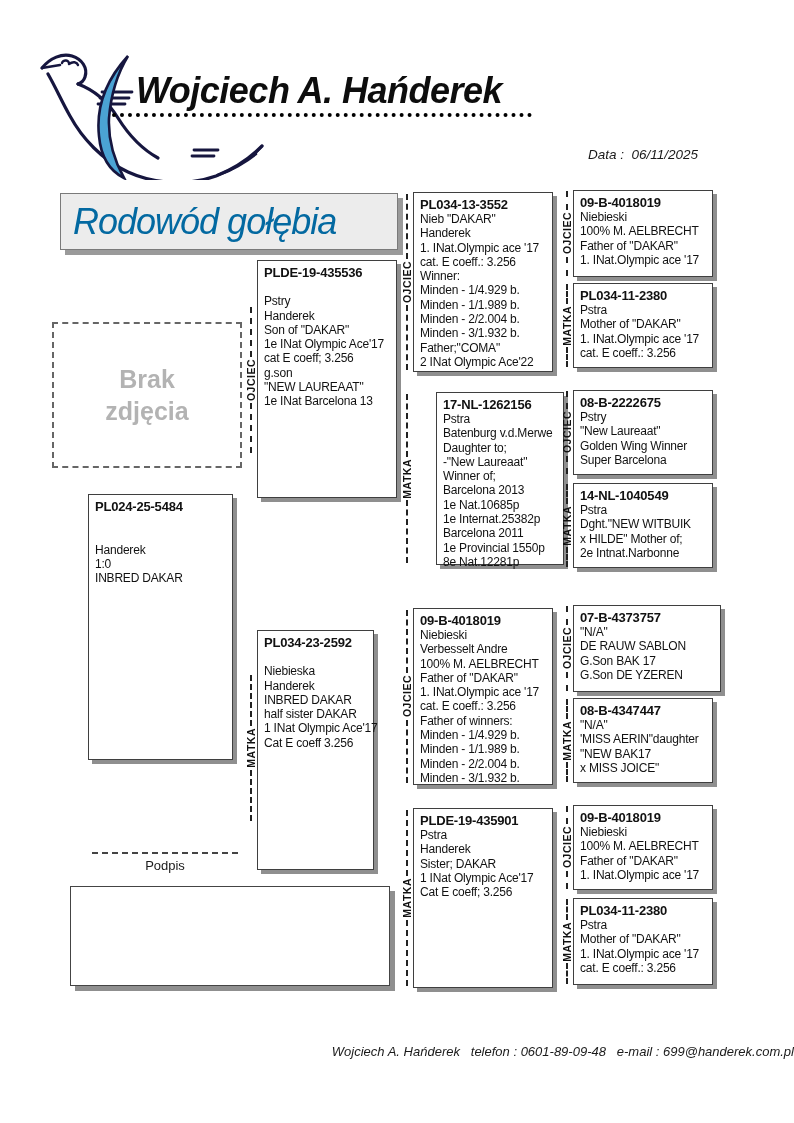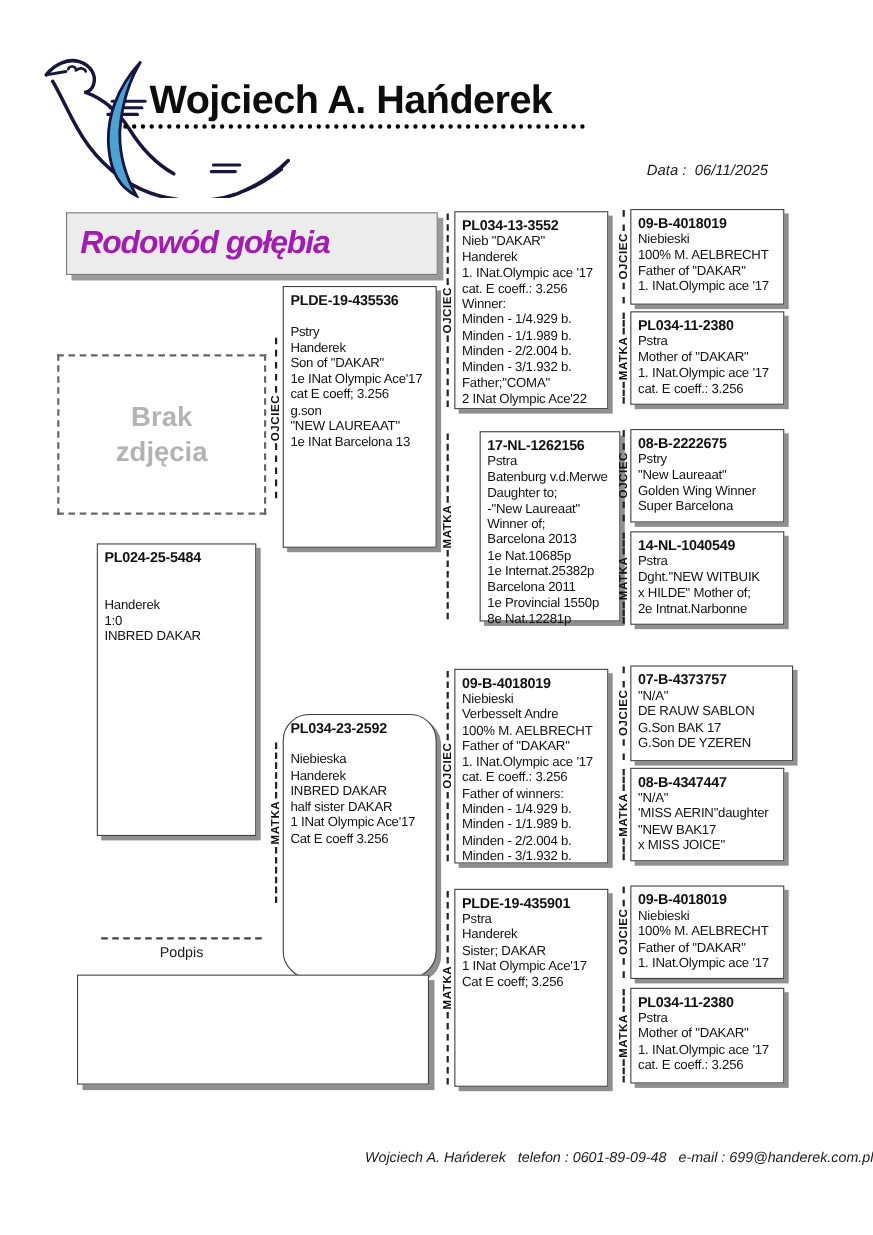--- a/index.html
+++ b/index.html
@@ -5,36 +5,36 @@
   html,body{margin:0;padding:0;background:#e0e0e0;}
   .page{
     position:relative;width:794px;height:1123px;background:#ffffff;
     margin:0 auto;overflow:hidden;
     font-family:"Liberation Sans", sans-serif;color:#111;
   }
   
   .logo{position:absolute;left:36px;top:50px;width:240px;height:130px;}
   .brand-name{
     position:absolute;left:136px;top:70px;width:430px;
-    font-size:36px;font-weight:bold;letter-spacing:-0.5px;
+    font-size:36px;font-weight:bold;font-style:italic;letter-spacing:-0.5px;
     color:#0d0d0d;white-space:nowrap;
   }
   .brand-rule{
     position:absolute;left:112px;top:113px;width:420px;height:0;
     border-top:4px dotted #000;
   }
   .address{position:absolute;left:122px;top:120px;font-style:italic;font-size:13.5px;line-height:18px;color:#1a1a1a;}
   .date-line{position:absolute;left:588px;top:147px;font-style:italic;font-size:13.5px;color:#1a1a1a;white-space:pre;}
   
   .title-box{
     position:absolute;left:60px;top:193px;width:338px;height:57px;
     background:#ececec;border:1px solid #7a7a7a;box-shadow:5px 5px 0 0 #9a9a9a;
     display:flex;align-items:center;padding-left:12px;box-sizing:border-box;
   }
-  .title-box .t{font-size:29px;font-weight:bold;font-style:italic;letter-spacing:-1px;color:#a21caf;white-space:nowrap;}
+  .title-box .t{font-size:36px;font-weight:normal;font-style:italic;letter-spacing:-1px;color:#0369a1;white-space:nowrap;}
   
   .photo-ph{
     position:absolute;left:52px;top:322px;width:190px;height:146px;
     border:2px dashed #666;box-sizing:border-box;
     display:flex;align-items:center;justify-content:center;text-align:center;
   }
   .photo-ph .ln{font-size:25px;line-height:32px;font-weight:bold;color:#b3b3b3;white-space:nowrap;}
   
   .pbox{
     position:absolute;background:#fff;border:1px solid #3f3f3f;
@@ -115,21 +115,21 @@
         <div class="ln">Pstry</div>
         <div class="ln">Handerek</div>
         <div class="ln">Son of "DAKAR"</div>
         <div class="ln">1e INat Olympic Ace'17</div>
         <div class="ln">cat E coeff; 3.256</div>
         <div class="ln">g.son</div>
         <div class="ln">"NEW LAUREAAT"</div>
         <div class="ln">1e INat Barcelona 13</div>
       </div>
   </div>
-  <div class="pbox" style="left:257px;top:649px;width:140px;height:240px;border-radius:24px;">
+  <div class="pbox" style="left:257px;top:630px;width:117px;height:240px;">
     <div class="ring">PL034-23-2592</div>
     <div class="body">
         <div class="ln">&nbsp;</div>
         <div class="ln">Niebieska</div>
         <div class="ln">Handerek</div>
         <div class="ln">INBRED DAKAR</div>
         <div class="ln">half sister DAKAR</div>
         <div class="ln">1 INat Olympic Ace'17</div>
         <div class="ln">Cat E coeff  3.256</div>
       </div>

